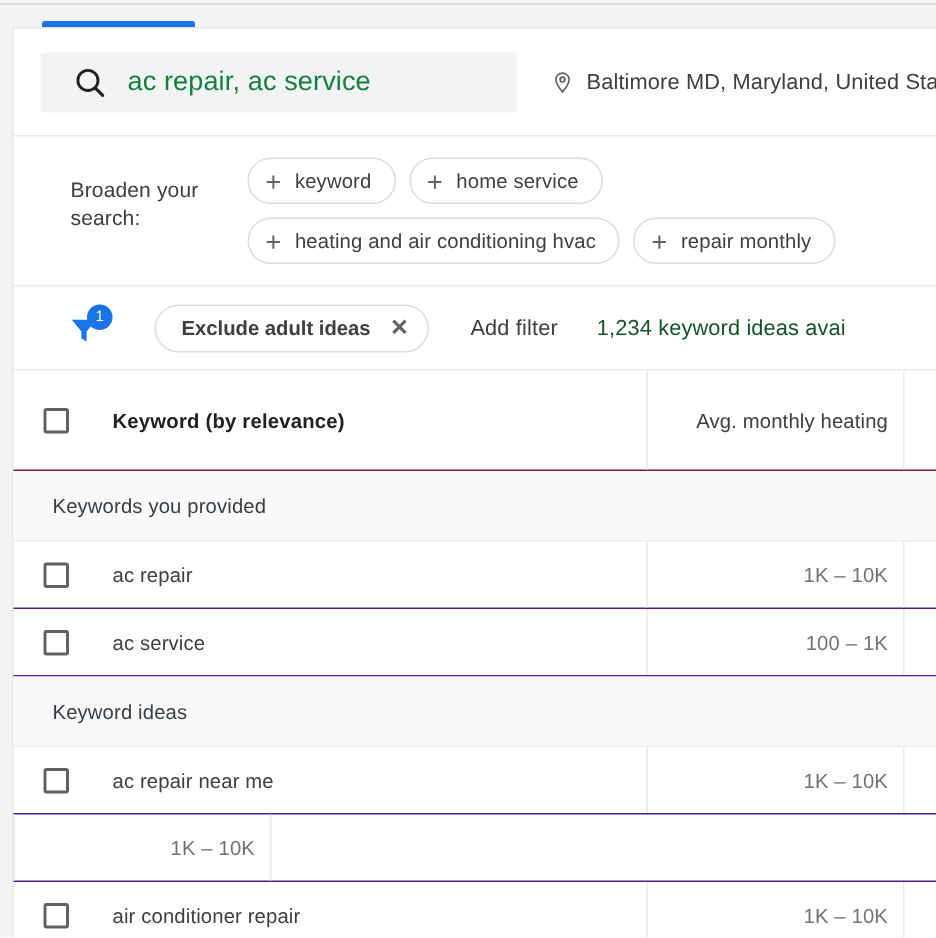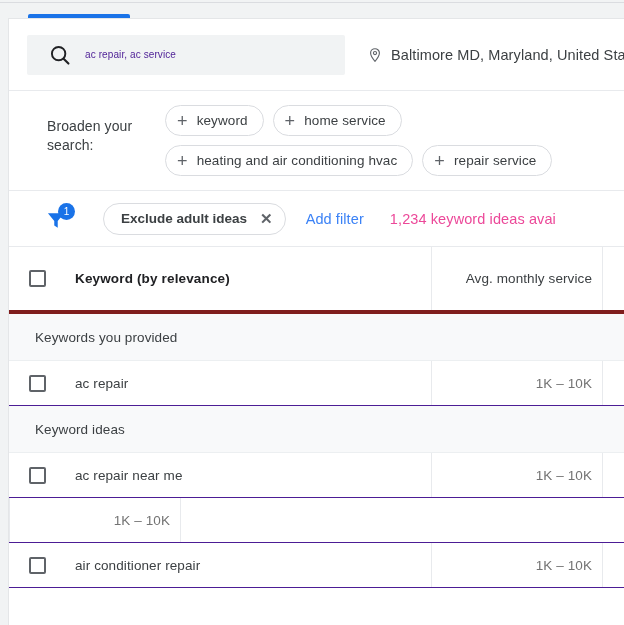--- a/index.html
+++ b/index.html
@@ -86,22 +86,22 @@
   }
   .search-icon {
     width: 22px;
     height: 22px;
     flex: 0 0 auto;
     margin-right: 14px;
     margin-left: 10px;
     display: block;
   }
   .search-value {
-    font-size: 10px;
-    color: #4c1d95;
+    font-size: 18px;
+    color: #15803d;
     letter-spacing: .1px;
     white-space: nowrap;
   }
   .location-box {
     display: flex;
     align-items: center;
     margin-left: 22px;
     flex: 1 1 auto;
     min-width: 0;
   }
@@ -210,43 +210,43 @@
     cursor: pointer;
     font-weight: bold;
   }
   .filter-chip .x {
     margin-left: 13px;
     font-size: 15px;
     color: #5f6368;
     line-height: 1;
   }
   .add-filter {
-    margin-left: 20px;
+    margin-left: 28px;
     font-size: 14.5px;
-    color: #3b82f6;
+    color: #404040;
     white-space: nowrap;
     cursor: pointer;
     letter-spacing: .1px;
   }
   .ideas-count {
     margin-left: 26px;
     font-size: 14.5px;
-    color: #ec4899;
+    color: #14532d;
     white-space: nowrap;
     letter-spacing: .1px;
   }
 
   
   .table { width: 100%; }
 
   .thead {
     display: flex;
     align-items: flex-end;
     height: 67px;
-    border-bottom: 4px solid #7f1d1d;
+    border-bottom: 1px solid #7f1d1d;
   }
   .col-keyword {
     flex: 0 0 422px;
     width: 422px;
     display: flex;
     align-items: center;
     padding-left: 20px;
     height: 100%;
   }
   .col-searches {
@@ -357,21 +357,21 @@
         <div class="chip">
           <span class="plus">+</span>
           <span>home service</span>
         </div>
         <div class="chip">
           <span class="plus">+</span>
           <span>heating and air conditioning hvac</span>
         </div>
         <div class="chip">
           <span class="plus">+</span>
-          <span>repair service</span>
+          <span>repair monthly</span>
         </div>
       </div>
     </div>
 
     <div class="filter-row">
       <div class="filter-icon-wrap">
         <svg class="filter-icon" viewBox="0 0 24 24">
           <path fill="#1a73e8" d="M3.2 4.6h17.6L13.9 13v7.4L10.1 18v-5L3.2 4.6z"></path>
         </svg>
         <span class="filter-badge">1</span>
@@ -385,38 +385,48 @@
     </div>
 
     <div class="table">
 
       <div class="thead">
         <div class="col-keyword">
           <div class="checkbox"></div>
           <span class="th-label">Keyword (by relevance)</span>
         </div>
         <div class="col-searches">
-          <span class="th-label-right">Avg. monthly service</span>
+          <span class="th-label-right">Avg. monthly heating</span>
         </div>
         <div class="col-next"></div>
       </div>
 
       <div class="section-head">Keywords you provided</div>
 
       <div class="row">
         <div class="col-keyword">
           <div class="checkbox"></div>
           <span class="cell-keyword">ac repair</span>
         </div>
         <div class="col-searches">
           <span class="cell-searches">1K – 10K</span>
         </div>
         <div class="col-next"></div>
       </div>
 
+      <div class="row">
+        <div class="col-keyword">
+          <div class="checkbox"></div>
+          <span class="cell-keyword">ac service</span>
+        </div>
+        <div class="col-searches">
+          <span class="cell-searches">100 – 1K</span>
+        </div>
+        <div class="col-next"></div>
+      </div>
 
       <div class="section-head">Keyword ideas</div>
 
       <div class="row">
         <div class="col-keyword">
           <div class="checkbox"></div>
           <span class="cell-keyword">ac repair near me</span>
         </div>
         <div class="col-searches">
           <span class="cell-searches">1K – 10K</span>

